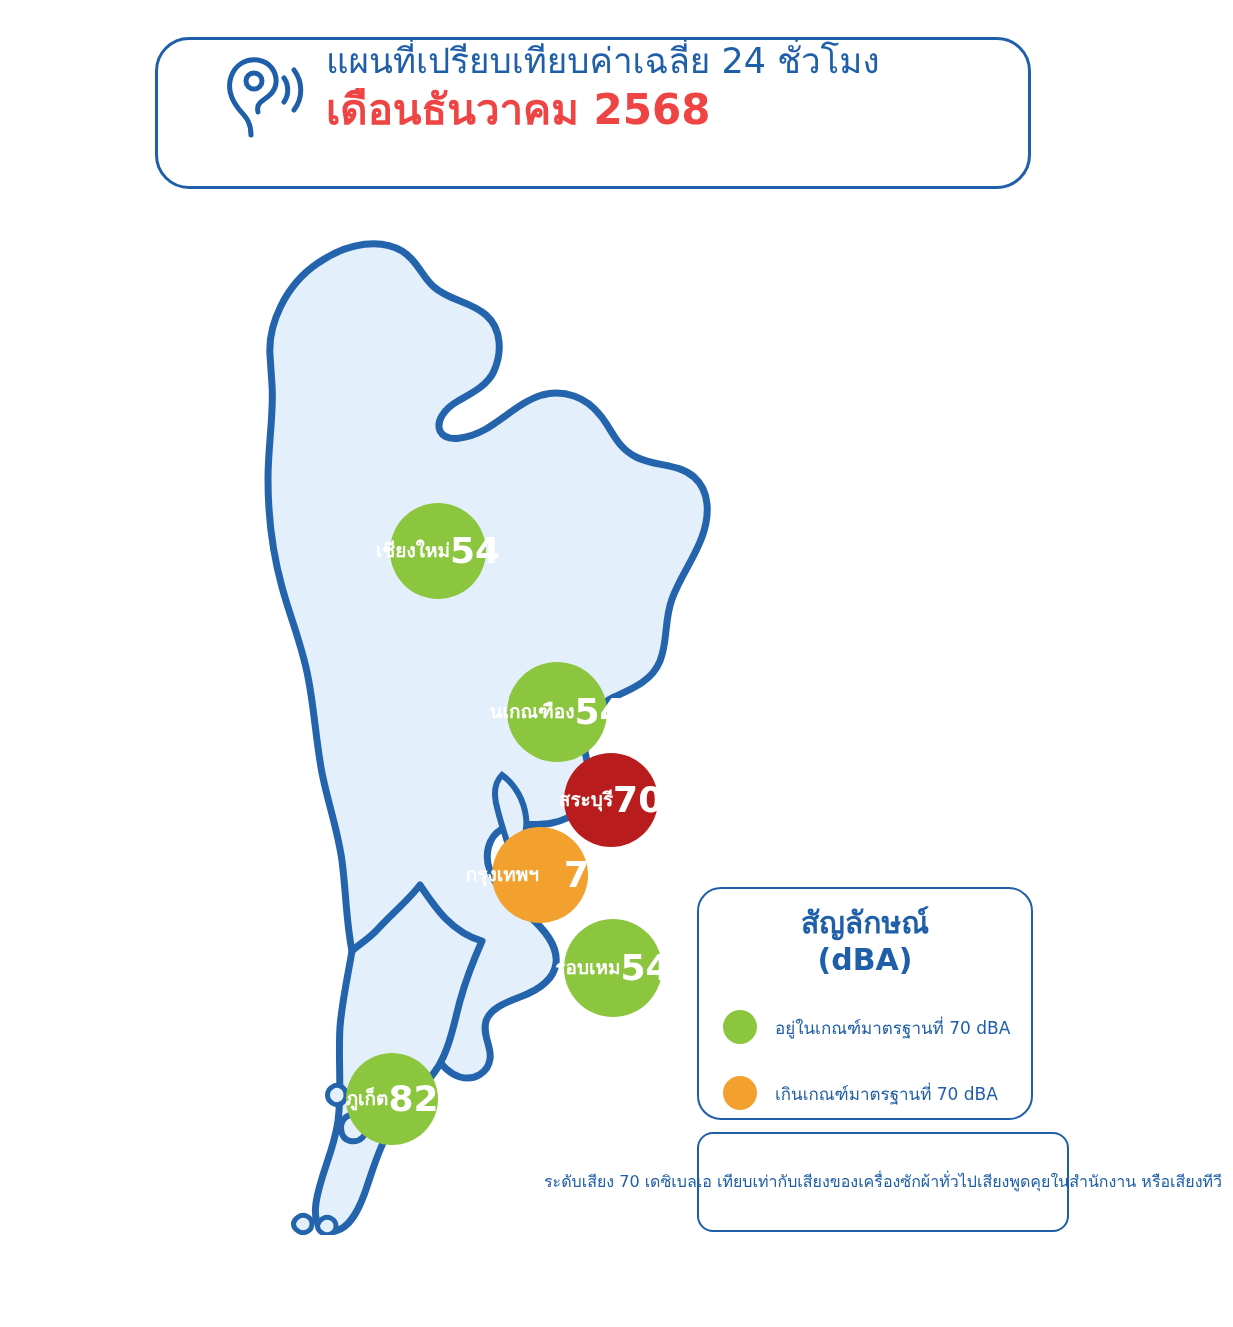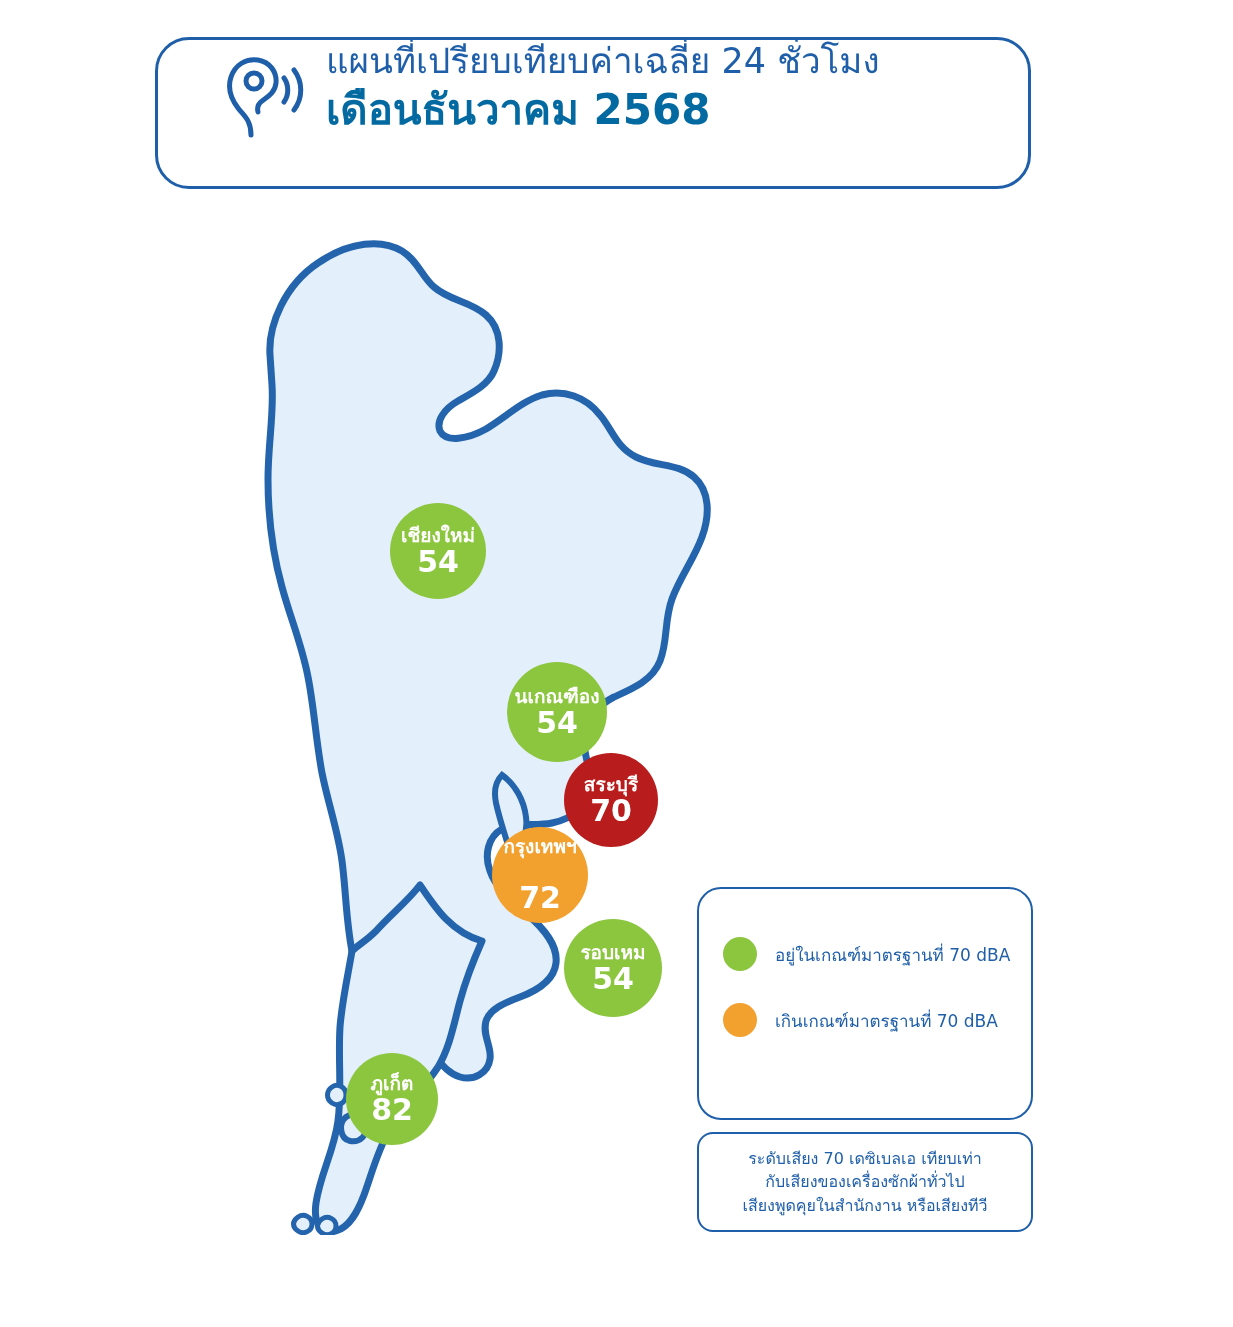--- a/index.html
+++ b/index.html
@@ -44,21 +44,21 @@
     flex-direction: column;
     justify-content: center;
   }
   .header-line1 {
     color: #1f5fa9;
     font-size: 35px;
     line-height: 1.25;
     letter-spacing: 0px;
   }
   .header-line2 {
-    color: #0369a1;
+    color: #ef4444;
     font-size: 42px;
     font-weight: bold;
     line-height: 1.25;
   }
 
   
   .map-wrap {
     position: absolute;
     left: 150px;
     top: 215px;
@@ -69,36 +69,36 @@
     display: block;
     width: 100%;
     height: 100%;
   }
 
   
   .marker {
     position: absolute;
     border-radius: 50%;
     display: flex;
-    flex-direction: column;
+    flex-direction: row;
     align-items: center;
     justify-content: center;
     color: #ffffff;
     text-align: center;
     box-sizing: border-box;
   }
   .marker .m-name {
     font-size: 19px;
     font-weight: bold;
     line-height: 1;
     margin-bottom: 2px;
     white-space: nowrap;
   }
   .marker .m-val {
-    font-size: 30px;
+    font-size: 36px;
     font-weight: bold;
     line-height: 1;
   }
 
   
   .legend-card {
     position: absolute;
     left: 697px;
     top: 887px;
     width: 336px;
@@ -138,28 +138,28 @@
     color: #1f5fa9;
     font-size: 17px;
     white-space: nowrap;
   }
 
   
   .note-card {
     position: absolute;
     left: 697px;
     top: 1132px;
-    width: 336px;
+    width: 372px;
     height: 100px;
     box-sizing: border-box;
     border: 2px solid #1f5fa9;
     border-radius: 16px;
     background: #ffffff;
     display: flex;
-    flex-direction: column;
+    flex-direction: row;
     align-items: center;
     justify-content: center;
   }
   .note-line {
     color: #1f5fa9;
     font-size: 16px;
     line-height: 1.45;
     text-align: center;
     white-space: nowrap;
   }
@@ -269,20 +269,24 @@
   <span class="m-name">รอบเหม</span>
   <span class="m-val">54</span>
 </div>
 
 <div class="marker" style="left:346px; top:1053px; width:92px; height:92px; background:#8cc63f;">
   <span class="m-name">ภูเก็ต</span>
   <span class="m-val">82</span>
 </div>
 
 <div class="legend-card">
+  <div class="legend-title">
+    <span>สัญลักษณ์</span>
+    <span class="sub">(dBA)</span>
+  </div>
   <div class="legend-rows">
     <div class="legend-row">
       <span class="legend-dot" style="background:#8cc63f;"></span>
       <span class="legend-label">อยู่ในเกณฑ์มาตรฐานที่ 70 dBA</span>
     </div>
     <div class="legend-row">
       <span class="legend-dot" style="background:#f2a02e;"></span>
       <span class="legend-label">เกินเกณฑ์มาตรฐานที่ 70 dBA</span>
     </div>
   </div>

